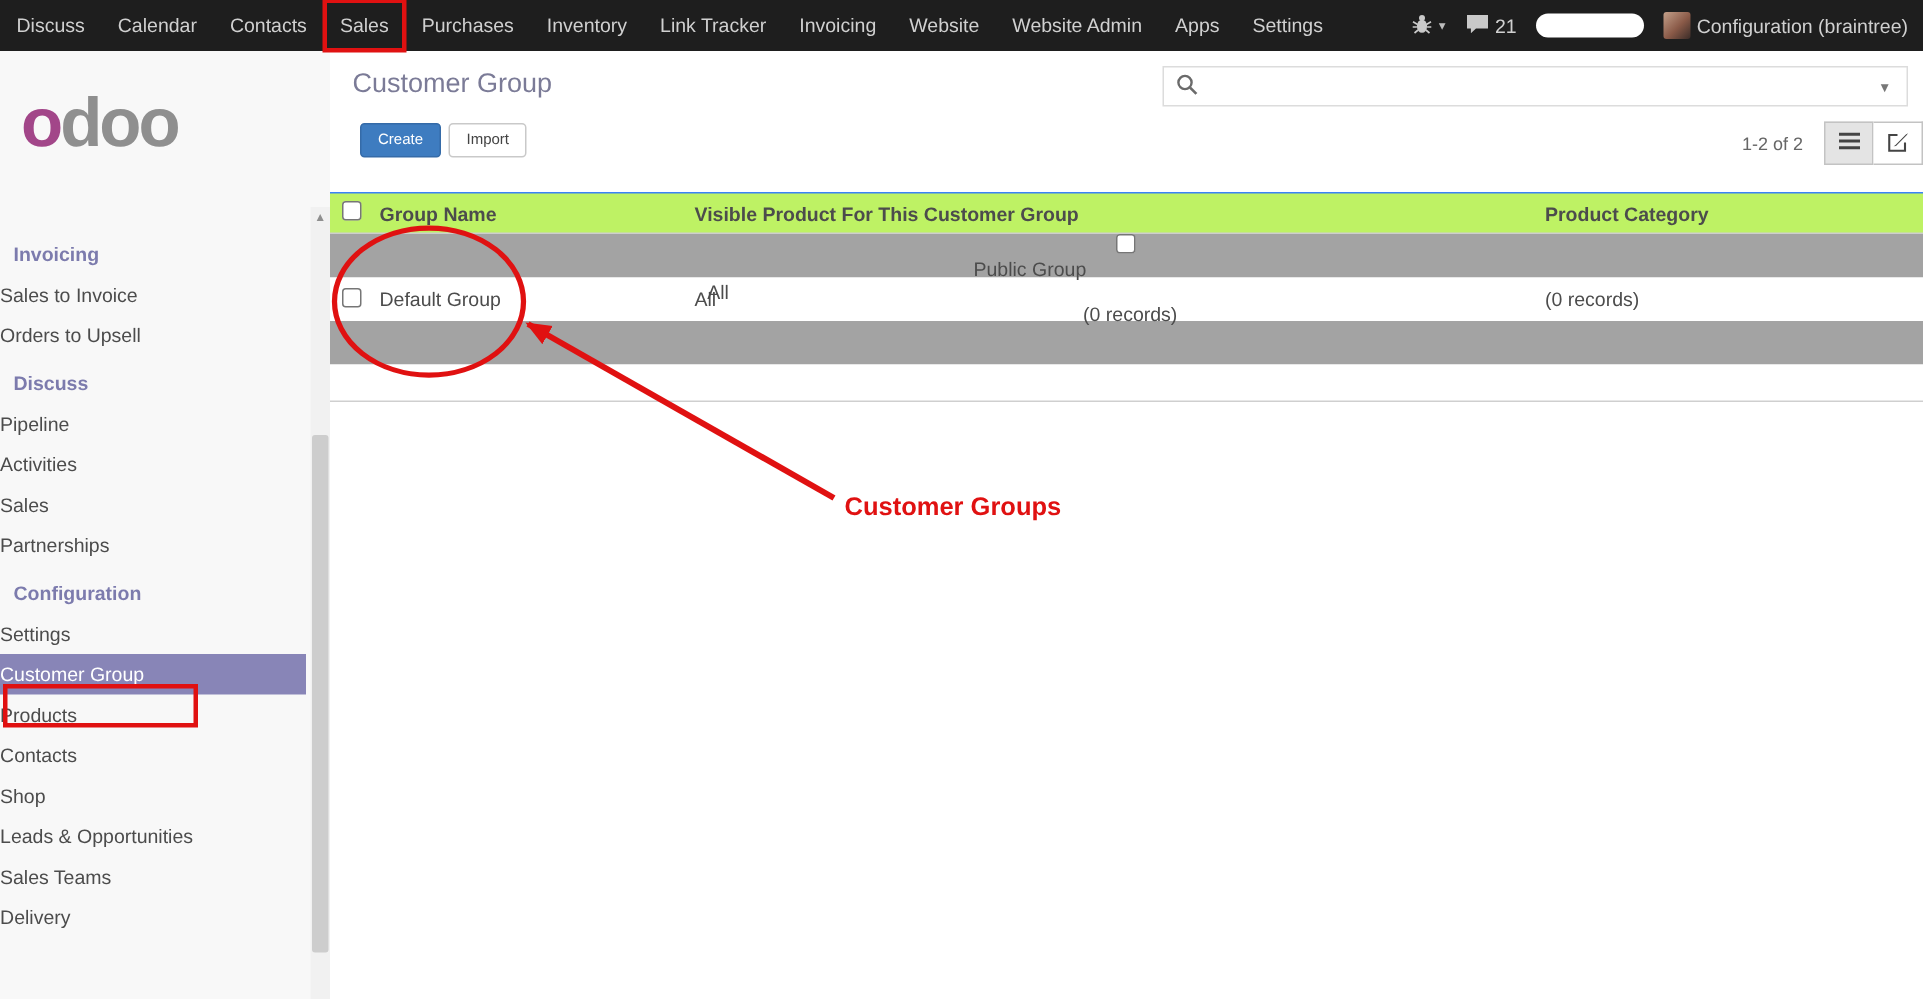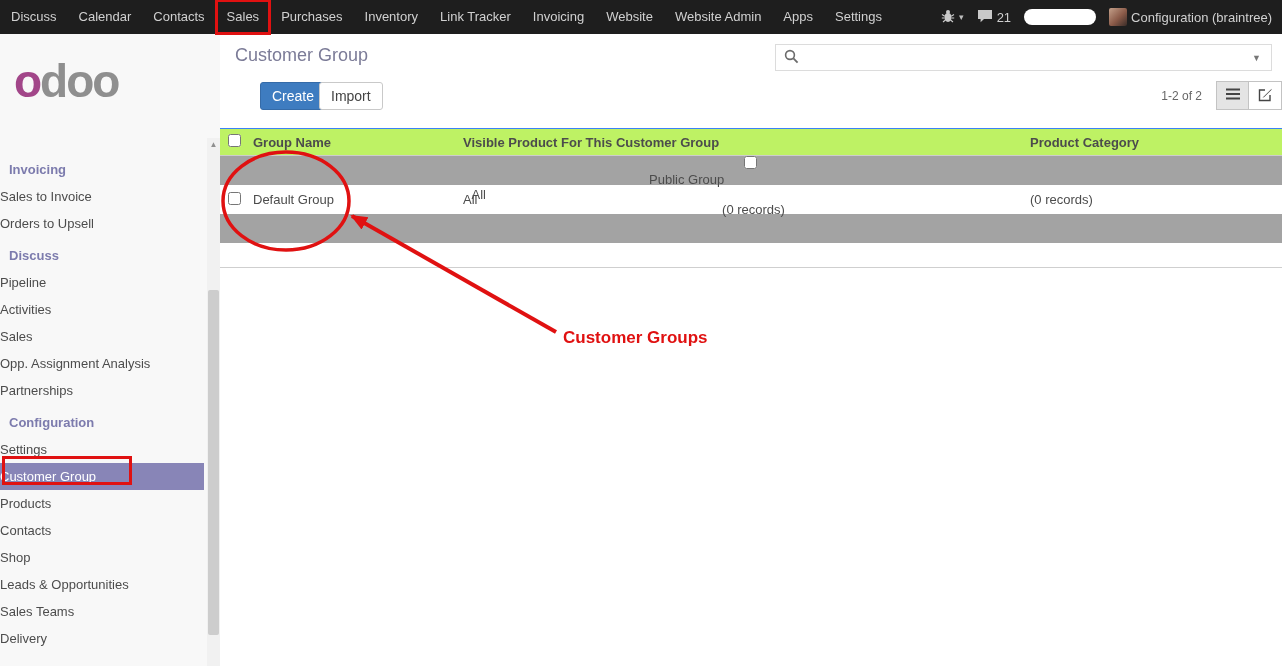--- a/index.html
+++ b/index.html
@@ -40,22 +40,22 @@
 
   
   .main { position:absolute; left:220px; top:34px; right:0; bottom:0; background:#fff; }
   .page-title { position:absolute; left:15px; top:11px; font-size:18px; color:#7b7b97; }
   .searchbox { position:absolute; left:555px; right:10px; top:10px; height:27px;
                border:1px solid #dcdcdc; background:#fff; display:flex; align-items:center;
                padding:0 8px; gap:6px; }
   .searchbox input { flex:1; border:none; outline:none; font-size:13px; color:#333;
                      font-family:"Liberation Sans", sans-serif; background:transparent; }
   .search-caret { color:#777; font-size:9px; cursor:pointer; padding:0 2px; }
-  .btn { display:inline-block; font-size:14px; padding:5px 11px; border-radius:3px;
-         cursor:pointer; border:1px solid transparent;margin-left:20px; }
+  .btn { display:inline-block; font-size:10px; padding:5px 11px; border-radius:3px;
+         cursor:pointer; border:1px solid transparent; }
   .btn-create { position:absolute; left:20px; top:48px; background:#3e7cc0;
                 border-color:#356ba8; color:#fff; }
   .btn-import { position:absolute; left:79px; top:48px; background:#fff;
                 border-color:#c9c9c9; color:#444; }
   .pager { position:absolute; right:80px; top:55px; font-size:12px; color:#666; }
   .switcher { position:absolute; right:0; top:47px; display:flex; }
   .sw-btn { width:33px; height:29px; border:1px solid #c3c3c3; background:#fff;
             display:flex; align-items:center; justify-content:center; cursor:pointer; }
   .sw-btn + .sw-btn { border-left:none; }
   .sw-btn.active { background:#e4e4e4; }
@@ -131,21 +131,20 @@
 
   <div class="menu">
     <div class="side-header">Invoicing</div>
     <div class="side-item"><span>Sales to Invoice</span></div>
     <div class="side-item"><span>Orders to Upsell</span></div>
 
     <div class="side-header">Discuss</div>
     <div class="side-item"><span>Pipeline</span></div>
     <div class="side-item"><span>Activities</span></div>
     <div class="side-item"><span>Sales</span></div>
-    <div class="side-item"><span>Opp. Assignment Analysis</span></div>
     <div class="side-item"><span>Partnerships</span></div>
 
     <div class="side-header">Configuration</div>
     <div class="side-item"><span>Settings</span></div>
     <div class="side-item active"><span>Customer Group</span></div>
     <div class="side-item"><span class="arrow">▸</span><span>Products</span></div>
     <div class="side-item"><span class="arrow">▸</span><span>Contacts</span></div>
     <div class="side-item"><span>Shop</span></div>
     <div class="side-item"><span class="arrow">▸</span><span>Leads &amp; Opportunities</span></div>
     <div class="side-item"><span>Sales Teams</span></div>

